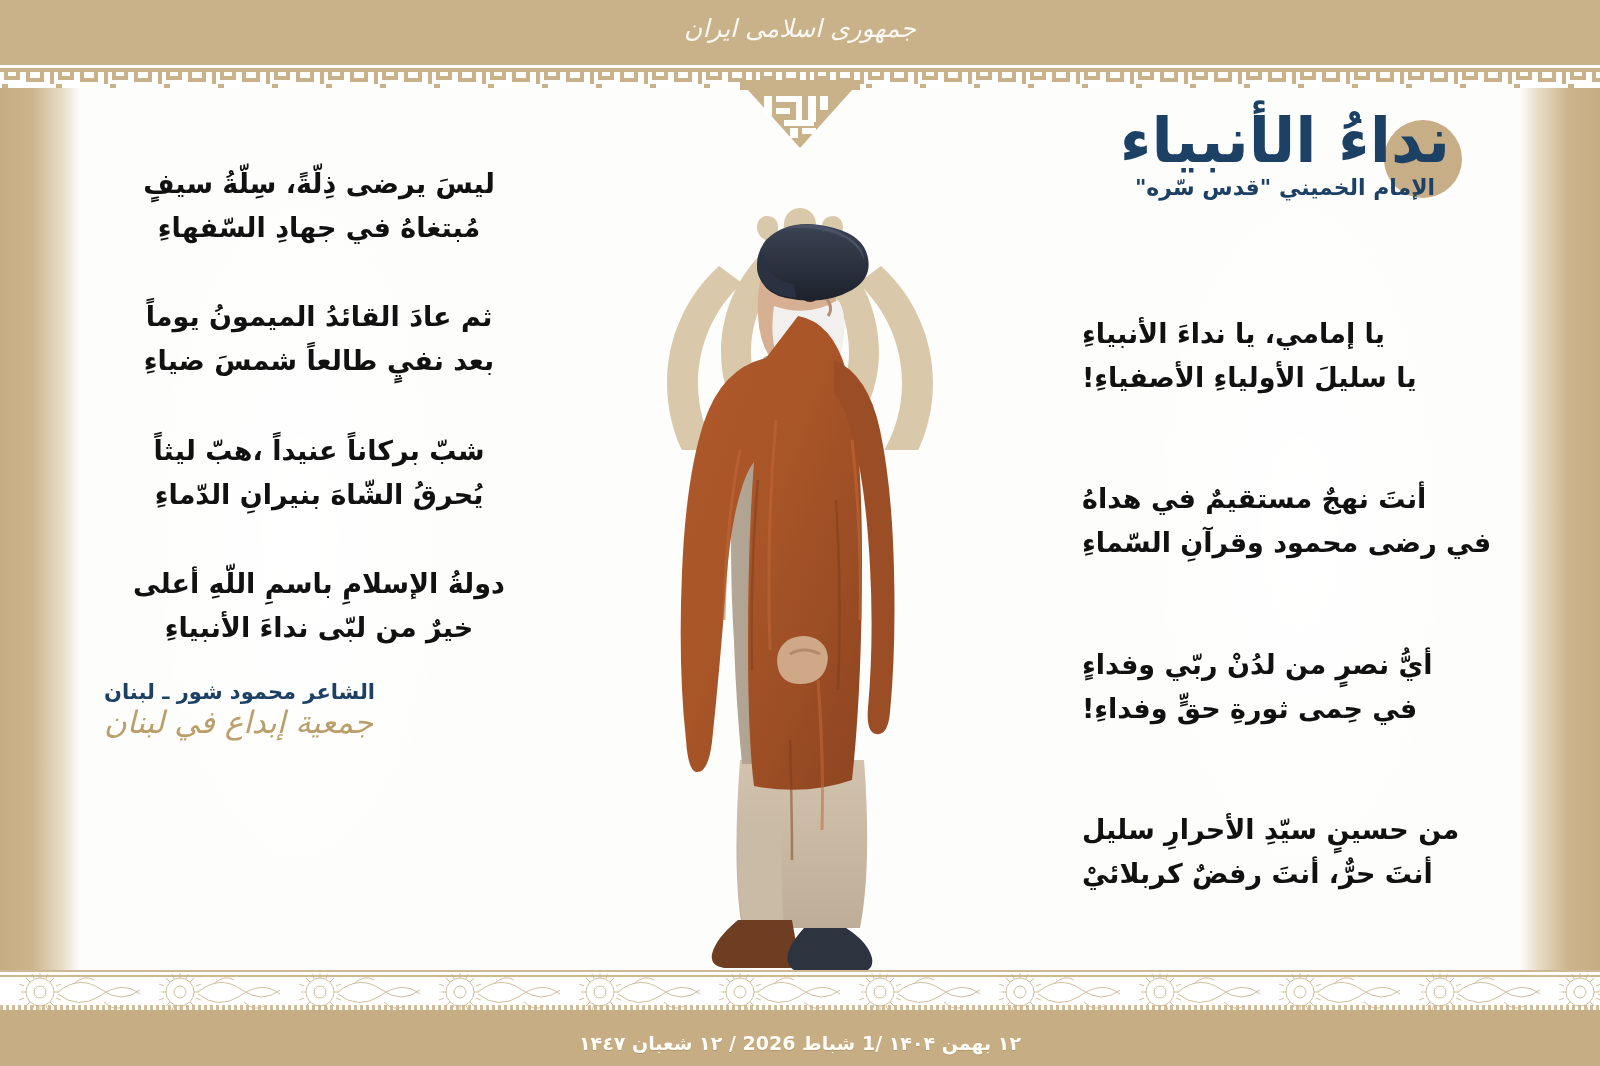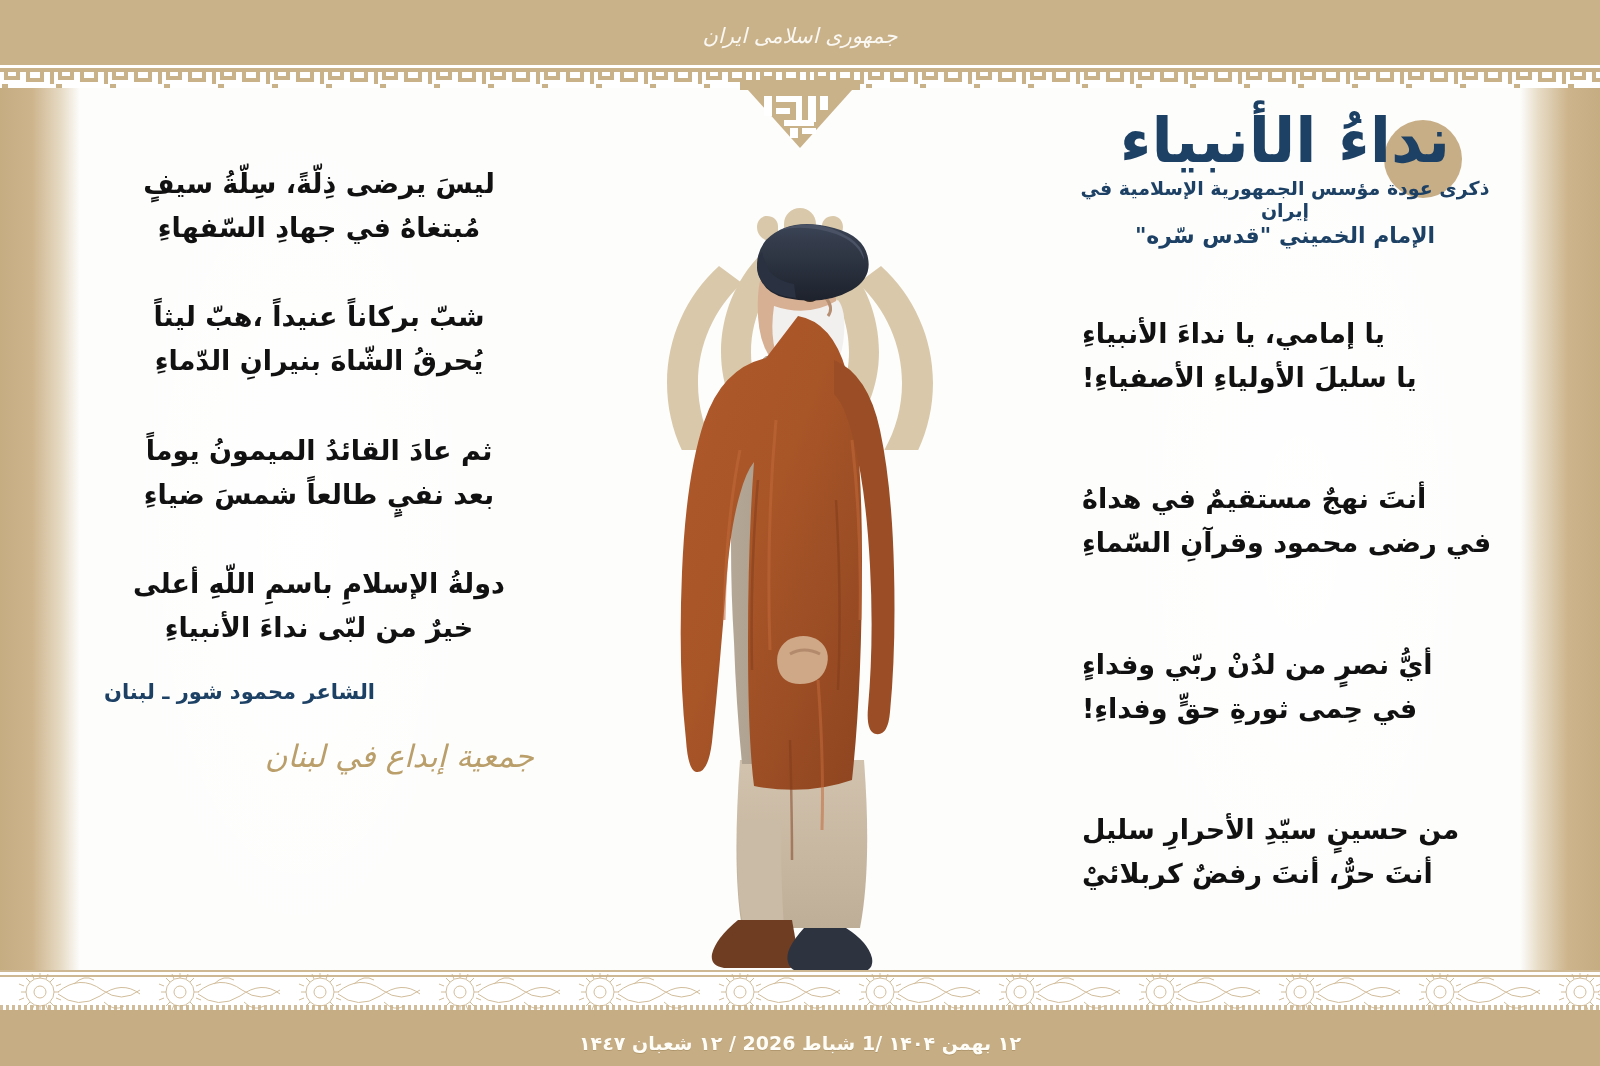--- a/index.html
+++ b/index.html
@@ -26,24 +26,24 @@
   }
   .side-panel.left  { left:0;  }
   .side-panel.right { right:0; transform:scaleX(-1); }
 
   
   .top-band {
     position:absolute; top:0; left:0; right:0; height:62px;
     background:#c9b189; z-index:5;
   }
   .top-band-title {
-    position:absolute; top:24px; left:0; right:0;
+    position:absolute; top:14px; left:0; right:0;
     text-align:center;
     color:#fdfcf8;
-    font-size:21px;
+    font-size:25px;
     font-family:"DejaVu Sans","Liberation Sans",sans-serif;
     font-style:italic;
     letter-spacing:1px;
     opacity:.95;
     z-index:6;
     direction:rtl;
   }
   .kufic-mask {
     position:absolute; left:0; right:0; top:62px; height:26px; z-index:7;
     overflow:hidden;
@@ -132,21 +132,21 @@
     line-height:1.62; white-space:nowrap;
   }
   .poem-col.right .stanza { margin-bottom:78px; }
 
   .poet-credit {
     font-size:21px; font-weight:bold; color:#1d4165;
     text-align:left; margin-top:-16px;
   }
 
   .assoc-logo {
-    margin-top:34px; text-align:right;
+    text-align:left;
     color:#b79a64; font-size:31px;
     font-style:italic; letter-spacing:-1px;
     opacity:.95;
   }
 
   
   .text-bg-left, .text-bg-right {
     position:absolute; top:96px; bottom:96px; width:360px; z-index:1;
     background:radial-gradient(ellipse at center, rgba(255,255,255,.95) 0%, rgba(255,255,255,.0) 75%);
   }
@@ -362,21 +362,20 @@
           <rect x="1514" y="22" width="6" height="4"></rect>
             <rect x="1568" y="22" width="6" height="4"></rect>
         </g>
       </g>
     </svg>
   </div>
 
   <div class="logo-block">
     <div class="logo-dot"></div>
     <div class="logo-script">نداءُ الأنبياء</div>
-    <div class="logo-sub1">ذكرى عودة مؤسس الجمهورية الإسلامية في إيران</div>
     <div class="logo-sub2">الإمام الخميني "قدس سّره"</div>
   </div>
 
   <div class="poem-col right">
     <div class="stanza">
       <div class="line">يا إمامي، يا نداءَ الأنبياءِ</div>
       <div class="line">يا سليلَ الأولياءِ الأصفياءِ!</div>
     </div>
     <div class="stanza">
       <div class="line">أنتَ نهجٌ مستقيمٌ في هداهُ</div>
@@ -391,26 +390,26 @@
       <div class="line">أنتَ حرٌّ، أنتَ رفضٌ كربلائيْ</div>
     </div>
   </div>
 
   <div class="poem-col left">
     <div class="stanza">
       <div class="line">ليسَ يرضى ذِلّةً، سِلّةُ سيفٍ</div>
       <div class="line">مُبتغاهُ في جهادِ السّفهاءِ</div>
     </div>
     <div class="stanza">
+      <div class="line">ثم عادَ القائدُ الميمونُ يوماً</div>
+      <div class="line">بعد نفيٍ طالعاً شمسَ ضياءِ</div>
+    </div>
+    <div class="stanza">
       <div class="line">شبّ بركاناً عنيداً ،هبّ ليثاً</div>
       <div class="line">يُحرقُ الشّاهَ بنيرانِ الدّماءِ</div>
-    </div>
-    <div class="stanza">
-      <div class="line">ثم عادَ القائدُ الميمونُ يوماً</div>
-      <div class="line">بعد نفيٍ طالعاً شمسَ ضياءِ</div>
     </div>
     <div class="stanza">
       <div class="line">دولةُ الإسلامِ باسمِ اللّهِ أعلى</div>
       <div class="line">خيرٌ من لبّى نداءَ الأنبياءِ</div>
     </div>
     <div class="poet-credit">الشاعر محمود شور ـ لبنان</div>
     <div class="assoc-logo">جمعية إبداع في لبنان</div>
   </div>
 
   <div class="floral-band">

